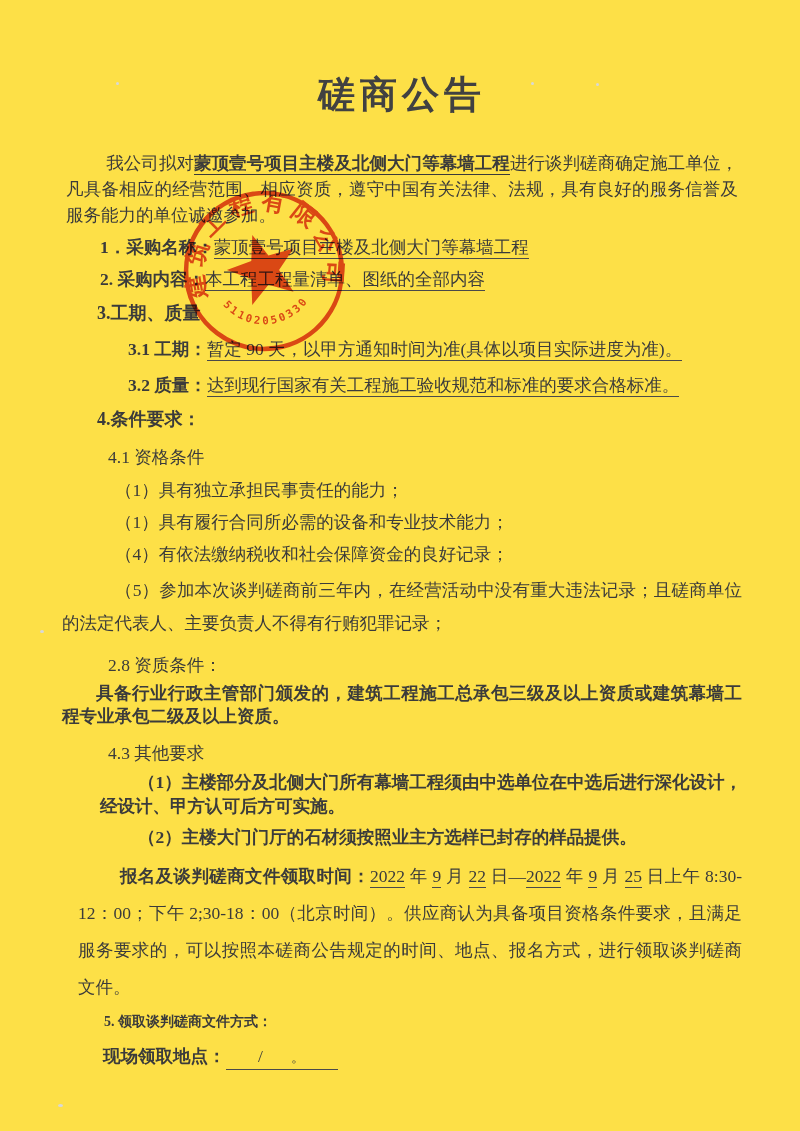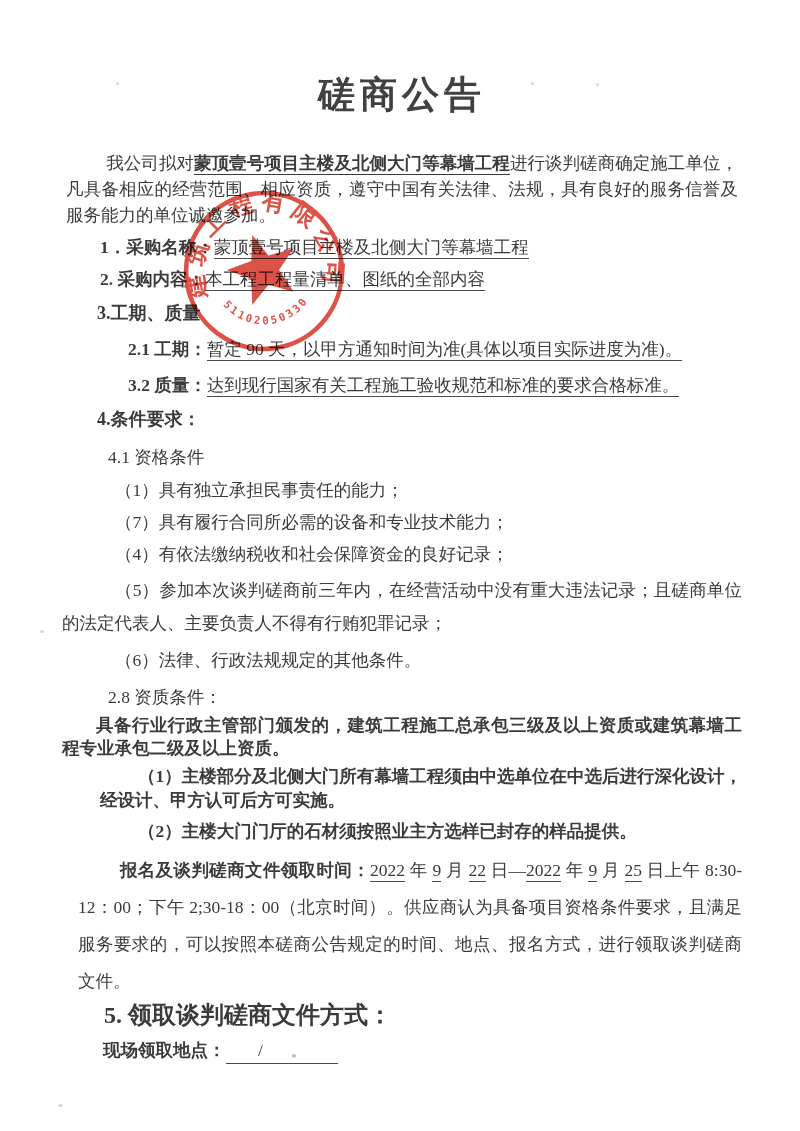--- a/index.html
+++ b/index.html
@@ -2,21 +2,21 @@
 <html><head>
 <meta charset="utf-8">
 <style>
   * { box-sizing: border-box; }
   html,body { margin:0; padding:0; background:#9a9a9a; }
   .page {
     position: relative;
     width: 800px;
     height: 1131px;
     margin: 0 auto;
-    background: #ffffff;
+    background: #fde047;
     overflow: hidden;
     font-family: "Liberation Serif", "DejaVu Serif", serif;
     color: #3b3b3b;
     font-size: 17.5px;
   }
   .content { padding: 70px 58px 0 62px; }
   h1.title {
     margin: 0;
     text-align: center;
     font-size: 37px;
@@ -34,21 +34,21 @@
   .proc-item { margin: 6px 0 0 38px; line-height: 26px; }
   .sec-heading { margin: 9px 0 0 35px; font-size: 18px; font-weight: 700; line-height: 25px; }
   .sub3 { margin: 10px 0 0 66px; line-height: 26px; }
   .sub4 { margin: 13px 0 0 46px; line-height: 25px; }
   .qual-item { margin: 8px 0 0 53px; line-height: 24px; }
   .qual-wrap { margin: 8px 0 0 0; text-indent: 53px; line-height: 33px; text-align: justify; }
   .s42-text { margin: 4px 0 0 0; text-indent: 34px; line-height: 23px; font-weight: 700; text-align: justify; }
   .s43-item1 { margin: 4px 0 0 38px; text-indent: 38px; line-height: 24px; font-weight: 700; text-align: justify; }
   .s43-item2 { margin: 7px 0 7px 76px; line-height: 24px; font-weight: 700; }
   .registration { margin: 9px 0 0 16px; line-height: 37px; text-indent: 42px; text-align: justify; }
-  .sec5-heading { margin: 3px 0 0 42px; font-size: 24px; font-weight: 700; line-height: 25px; }
+  .sec5-heading { margin: 3px 0 0 42px; font-size: 14px; font-weight: 700; line-height: 25px; }
   .pickup { margin: 9px 0 0 41px; line-height: 27px; font-weight: 700; }
   .blank-line {
     display: inline-block;
     width: 112px;
     border-bottom: 1.5px solid #4a4a4a;
     text-align: center;
     font-weight: 400;
     line-height: 22px;
   }
   .blank-period { display:inline-block; margin-left: 28px; font-size: 14px; }
@@ -74,37 +74,37 @@
     <h1 class="title">磋商公告</h1>
 
     <p class="intro"><span>我公司拟对</span><span class="bu">蒙顶壹号项目主楼及北侧大门等幕墙工程</span><span>进行谈判磋商确定施工单位，凡具备相应的经营范围、相应资质，遵守中国有关法律、法规，具有良好的服务信誉及服务能力的单位诚邀参加。</span></p>
 
     <p class="proc-item"><span class="b">1．</span><span class="b">采购名称：</span><span class="u">蒙顶壹号项目主楼及北侧大门等幕墙工程</span></p>
 
     <p class="proc-item"><span class="b">2.  </span><span class="b">采购内容：</span><span class="u">本工程工程量清单、图纸的全部内容</span></p>
 
     <p class="sec-heading">3.工期、质量</p>
 
-    <p class="sub3"><span class="b">2.1 工期：</span><span class="u">暂定 90 天，以甲方通知时间为准(具体以项目实际进度为准)。</span></p>
+    <p class="sub3"><span class="b">3.1 工期：</span><span class="u">暂定 90 天，以甲方通知时间为准(具体以项目实际进度为准)。</span></p>
 
     <p class="sub3"><span class="b">3.2 质量：</span><span class="u">达到现行国家有关工程施工验收规范和标准的要求合格标准。</span></p>
 
     <p class="sec-heading">4.条件要求：</p>
 
     <p class="sub4">4.1 资格条件</p>
 
     <p class="qual-item">（1）具有独立承担民事责任的能力；</p>
-    <p class="qual-item">（7）具有履行合同所必需的设备和专业技术能力；</p>
+    <p class="qual-item">（1）具有履行合同所必需的设备和专业技术能力；</p>
     <p class="qual-item">（4）有依法缴纳税收和社会保障资金的良好记录；</p>
     <p class="qual-wrap">（5）参加本次谈判磋商前三年内，在经营活动中没有重大违法记录；且磋商单位的法定代表人、主要负责人不得有行贿犯罪记录；</p>
-    <p class="qual-item">（6）法律、行政法规规定的其他条件。</p>
 
     <p class="sub4">2.8 资质条件：</p>
     <p class="s42-text">具备行业行政主管部门颁发的，建筑工程施工总承包三级及以上资质或建筑幕墙工程专业承包二级及以上资质。</p>
 
+    <p class="sub4">4.3 其他要求</p>
     <p class="s43-item1">（1）主楼部分及北侧大门所有幕墙工程须由中选单位在中选后进行深化设计，经设计、甲方认可后方可实施。</p>
     <p class="s43-item2">（2）主楼大门门厅的石材须按照业主方选样已封存的样品提供。</p>
 
     <p class="registration"><span class="b">报名及谈判磋商文件领取时间：</span><span class="u">2022</span><span> 年 </span><span class="u">9</span><span> 月 </span><span class="u">22</span><span> 日—</span><span class="u">2022</span><span> 年 </span><span class="u">9</span><span> 月 </span><span class="u">25</span><span> 日上午 8:30-12：00；下午 2;30-18：00（北京时间）。供应商认为具备项目资格条件要求，且满足服务要求的，可以按照本磋商公告规定的时间、地点、报名方式，进行领取谈判磋商文件。</span></p>
 
     <p class="sec5-heading">5.  领取谈判磋商文件方式：</p>
 
     <p class="pickup"><span>现场领取地点：</span><span class="blank-line"><span>/</span><span class="blank-period">。</span></span></p>
 
   </div>

